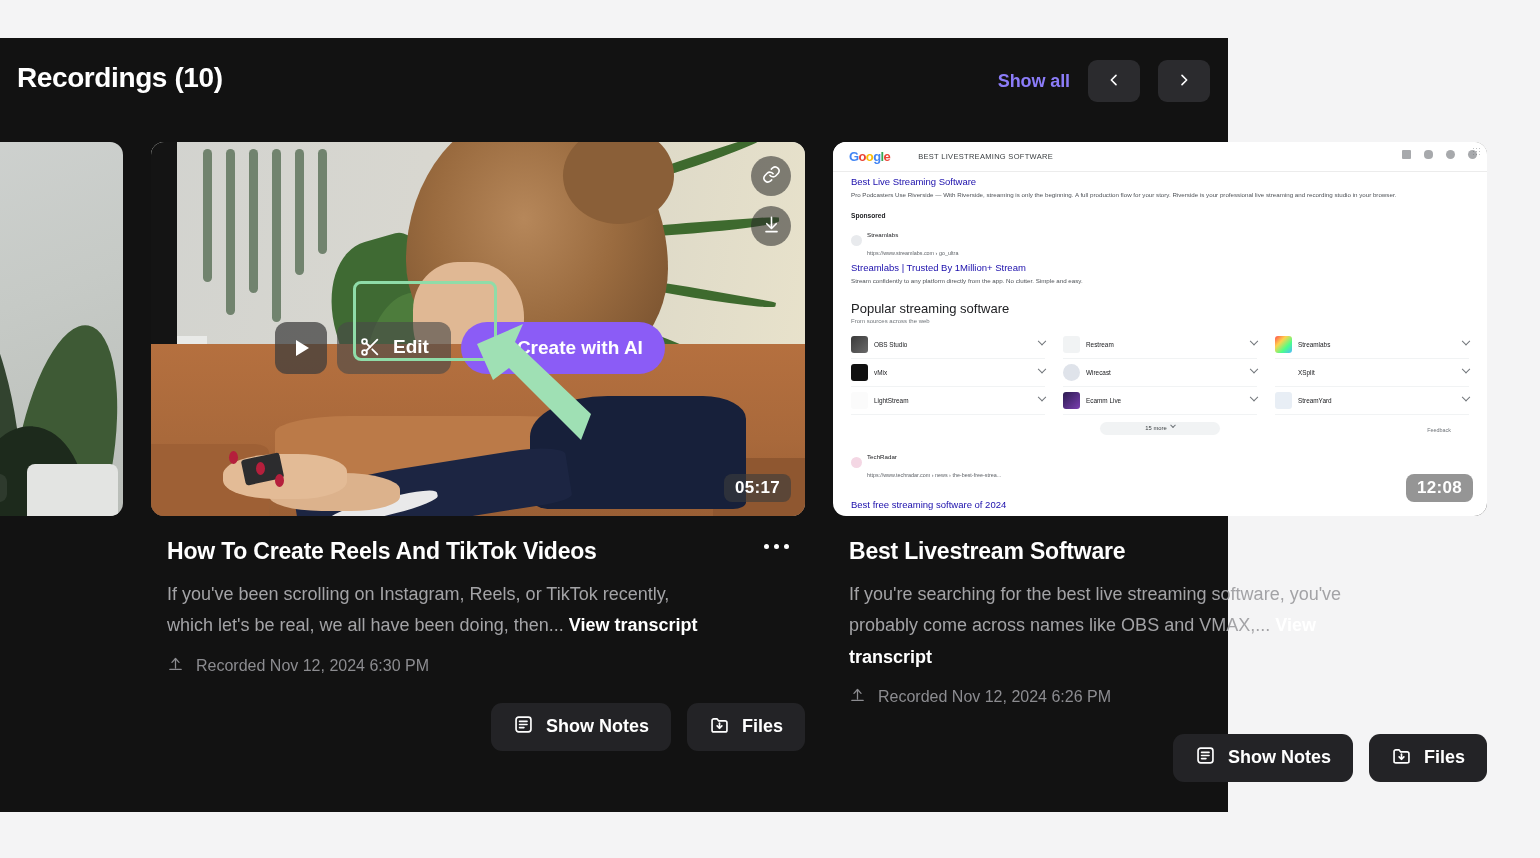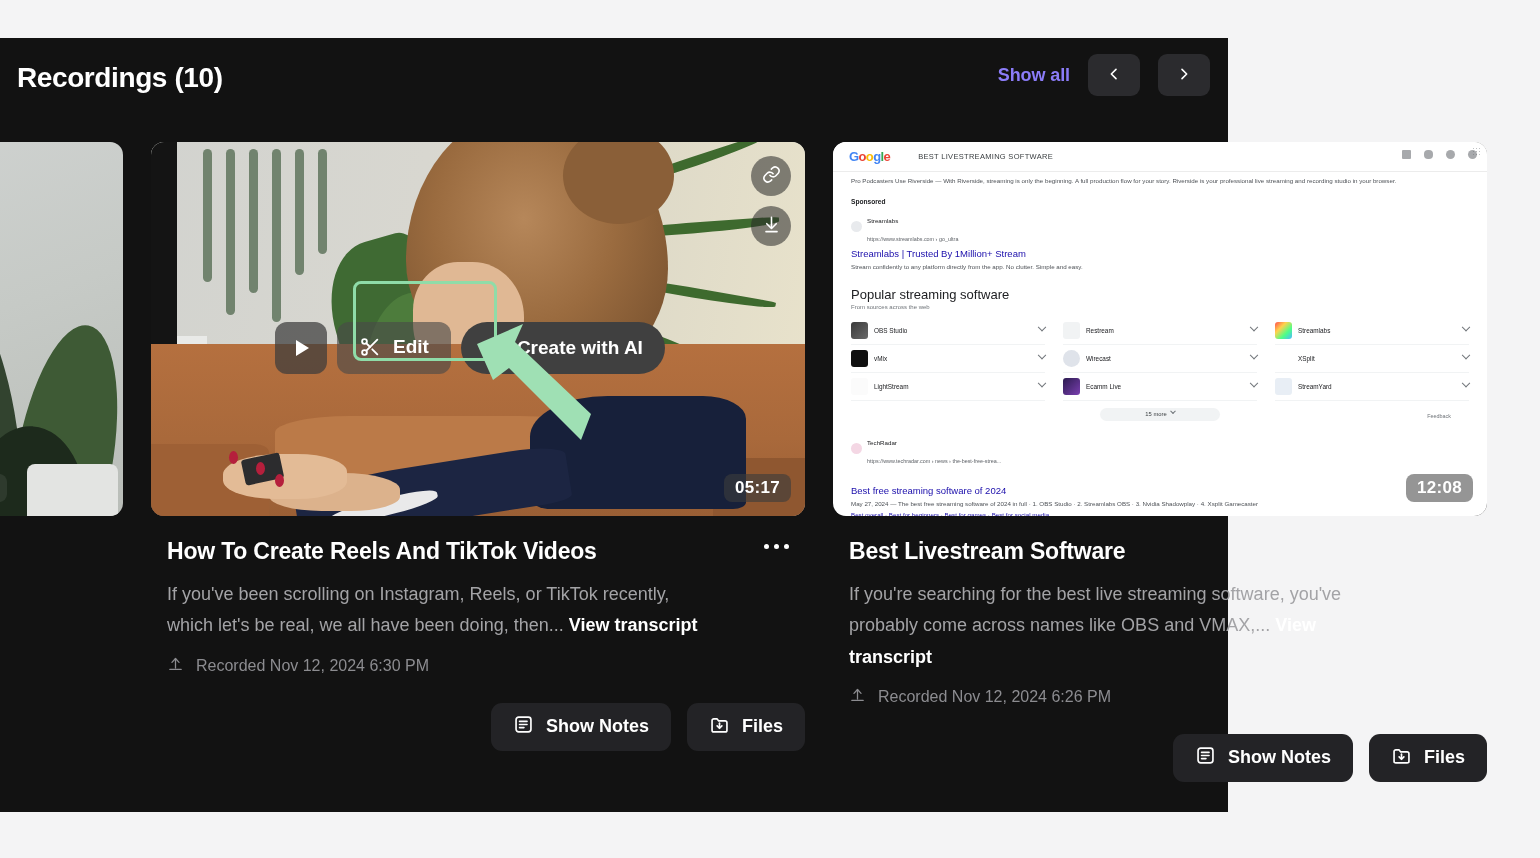--- a/index.html
+++ b/index.html
@@ -23,21 +23,21 @@
   .panel-header {
     position: absolute; left: 0; top: 0;
     width: 100%; height: 104px;
   }
   .panel-title {
     position: absolute; left: 17px; top: 24px;
     font-size: 28px; font-weight: 700; color: #ffffff;
     letter-spacing: -0.4px;
   }
   .header-right {
-    position: absolute; right: 18px; top: 16px;
+    position: absolute; right: 18px; top: 22px;
     display: flex; align-items: center; gap: 18px;
   }
   .show-all {
     font-size: 18px; font-weight: 700; color: #8b7cf8;
     cursor: pointer; letter-spacing: -0.1px;
   }
   .nav-btn {
     width: 52px; height: 42px; border-radius: 9px;
     background: #2b2b2e; border: none;
     display: flex; align-items: center; justify-content: center;
@@ -163,21 +163,21 @@
   }
   .play-tri { width: 0; height: 0; border-left: 13px solid #fff; border-top: 8px solid transparent; border-bottom: 8px solid transparent; margin-left: 3px; }
   .edit-btn {
     height: 52px; padding: 16px 22px; border-radius: 12px;
     background: rgba(72,72,72,.62);
     display: flex; align-items: flex-end; gap: 12px; cursor: pointer;
   }
   .edit-btn .lbl { color: #fff; font-size: 19px; font-weight: 700; }
   .ai-btn {
     height: 52px; padding: 16px 22px; border-radius: 26px;
-    background: #404040;
+    background: #8b5cf6;
     display: flex; align-items: center; gap: 12px; cursor: pointer;
   }
   .ai-btn .lbl { color: #fff; font-size: 19px; font-weight: 700; }
   .icon-w { width: 22px; height: 22px; display:block; }
   .icon-w svg { width: 100%; height: 100%; stroke: #fff; fill: none; stroke-width: 2; stroke-linecap: round; stroke-linejoin: round; }
 
   .highlight-box {
     position: absolute; left: 202px; top: 139px;
     width: 144px; height: 80px;
     border: 3px solid #8fdca8; border-radius: 8px;
@@ -417,20 +417,21 @@
               <div class="serp-icons">
                 <i style="border-radius:1px;"></i>
                 <i style="border-radius:4px;"></i>
                 <i style="border-radius:50%;"></i>
                 <i style="border-radius:50%;"></i>
               </div>
             </div>
             <div class="grid-dots" style="top:5px; right:6px;"></div>
 
             <div class="serp-body">
+              <div class="s-title">Best Live Streaming Software</div>
               <div class="s-desc">Pro Podcasters Use Riverside — With Riverside, streaming is only the beginning. A full production flow for your story. Riverside is your professional live streaming and recording studio in your browser.</div>
 
               <div class="s-label">Sponsored</div>
               <div class="s-src">
                 <span class="s-fav"></span>
                 <span>
                   <span class="s-srcname">Streamlabs</span><br>
                   <span class="s-url">https://www.streamlabs.com › go_ultra</span>
                 </span>
               </div>

